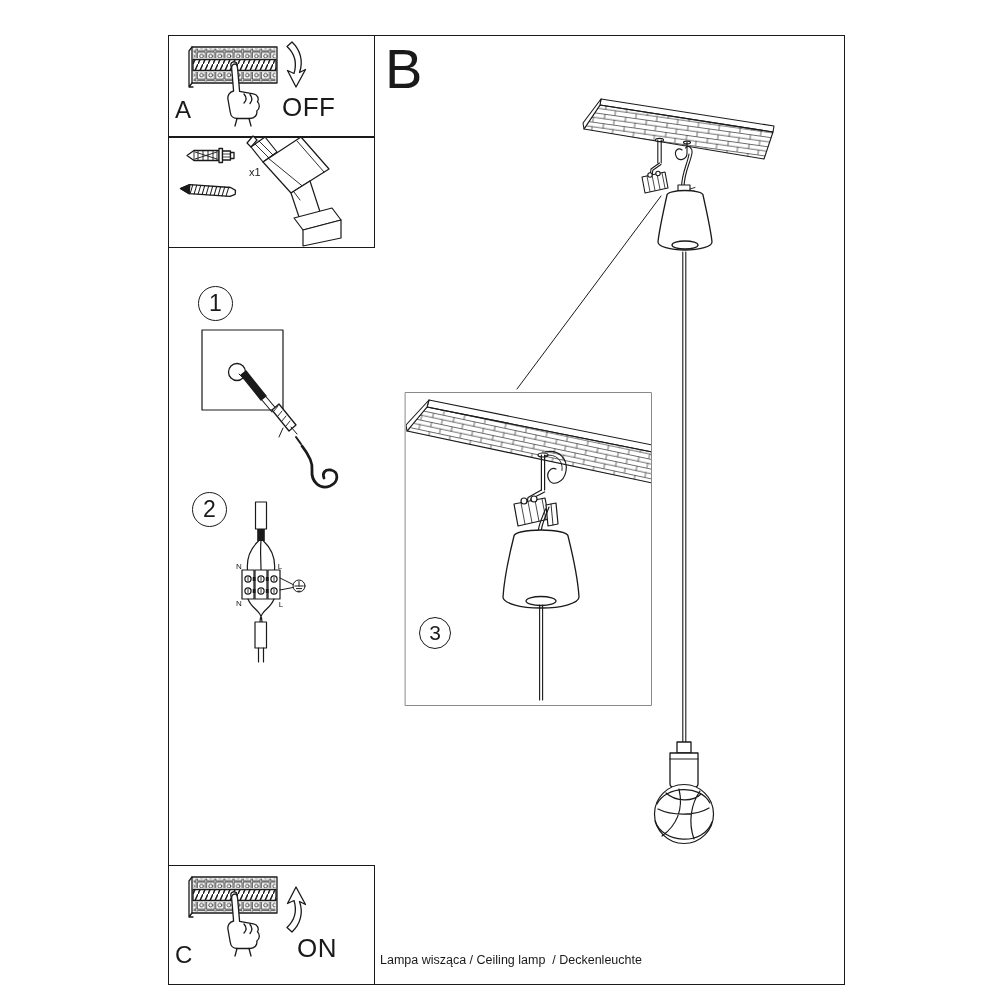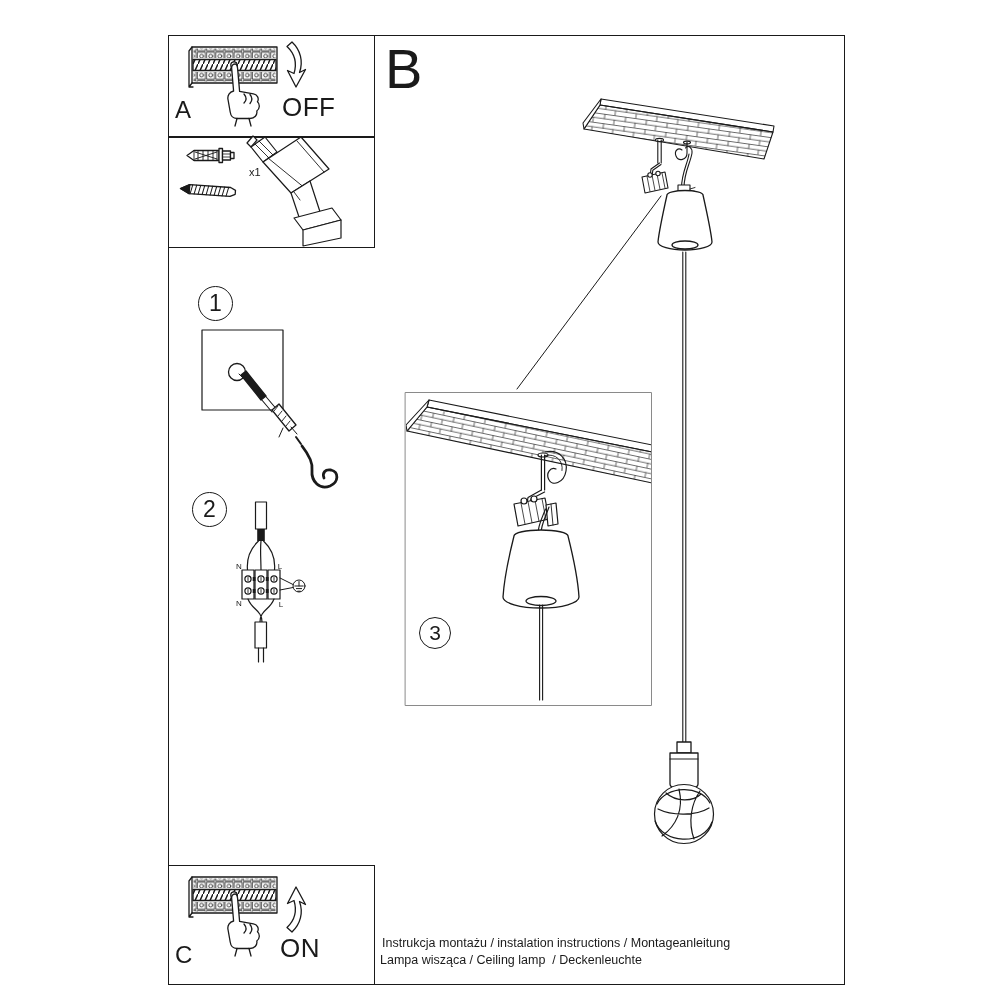--- a/index.html
+++ b/index.html
@@ -223,17 +223,16 @@
   <div class="stepnum small" style="left:419px;top:617px;">
     <span>3</span>
   </div>
 
   <div class="nl" style="left:239px;top:566px;">N</div>
   <div class="nl" style="left:280px;top:566px;">L</div>
   <div class="nl" style="left:239px;top:603px;">N</div>
   <div class="nl" style="left:281px;top:604px;">L</div>
 
   <div class="label letter" style="left:175px;top:941px;">C</div>
-  <div class="label switchword" style="left:280px;top:933px;">ON</div>
-
-  <div class="footer-line" style="left:382px;top:936px;">Instrukcja montażu / instalation instructions / Montageanleitung</div>
+  <div class="label switchword" style="left:297px;top:933px;">ON</div>
+
   <div class="footer-line" style="left:380px;top:953px;">Lampa wisząca / Ceiling lamp  / Deckenleuchte</div>
 </div>
 
 </body></html>

